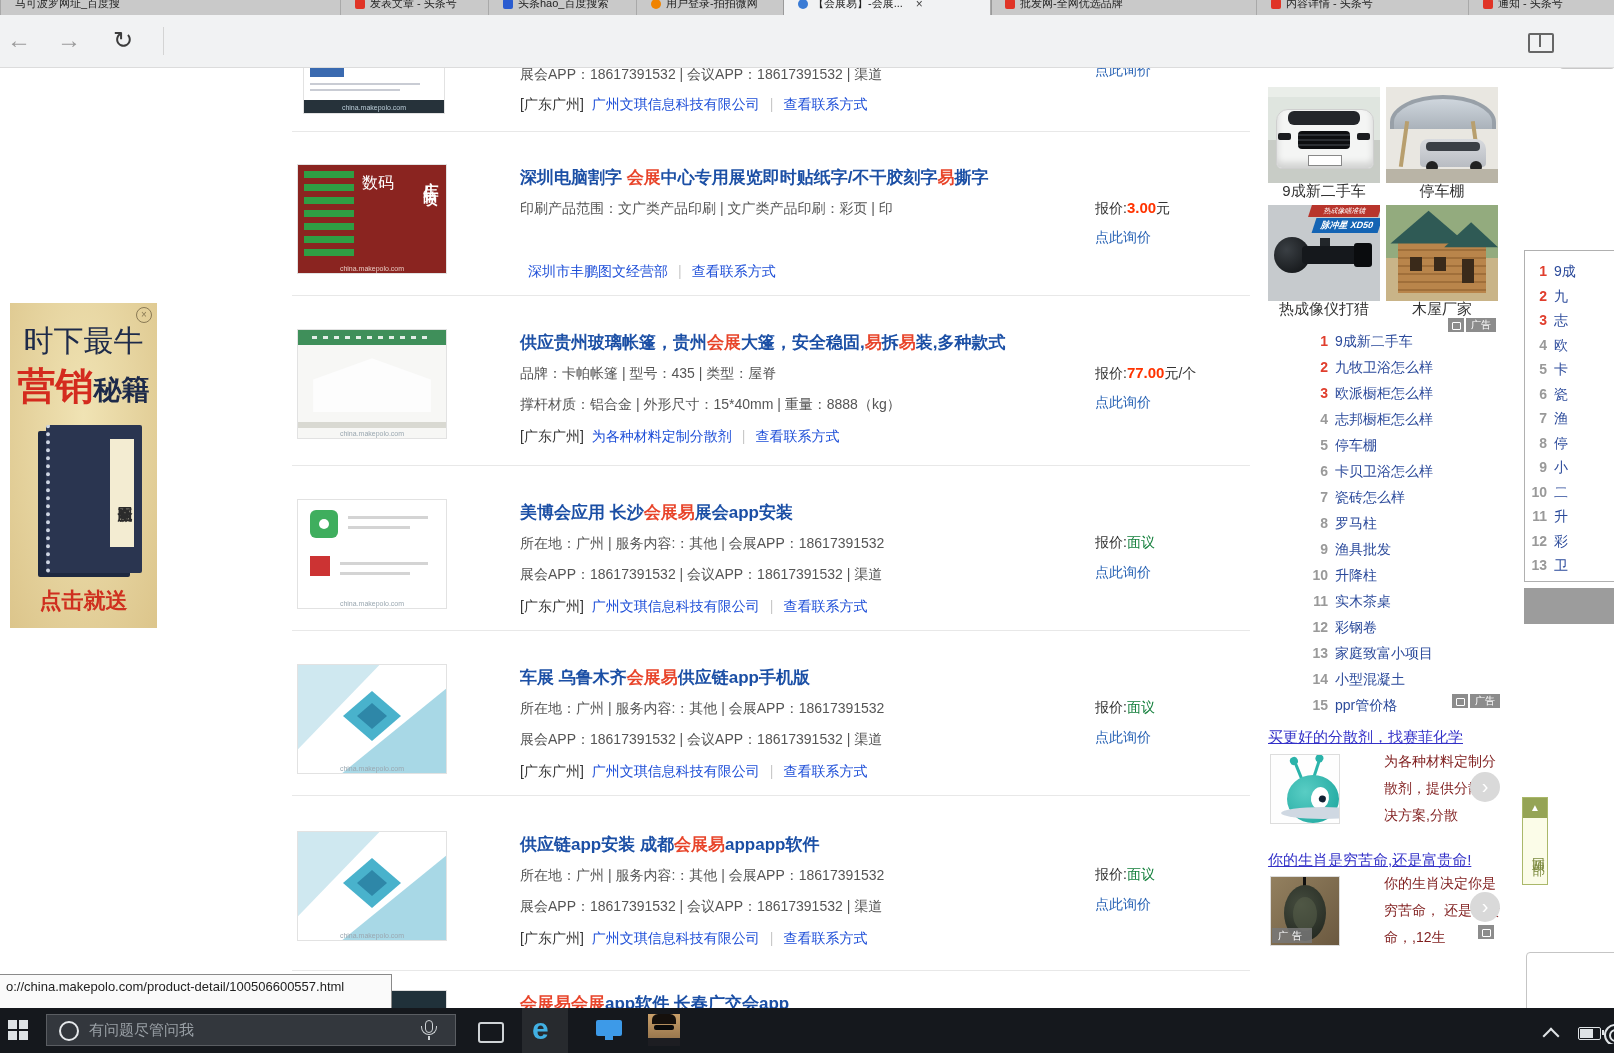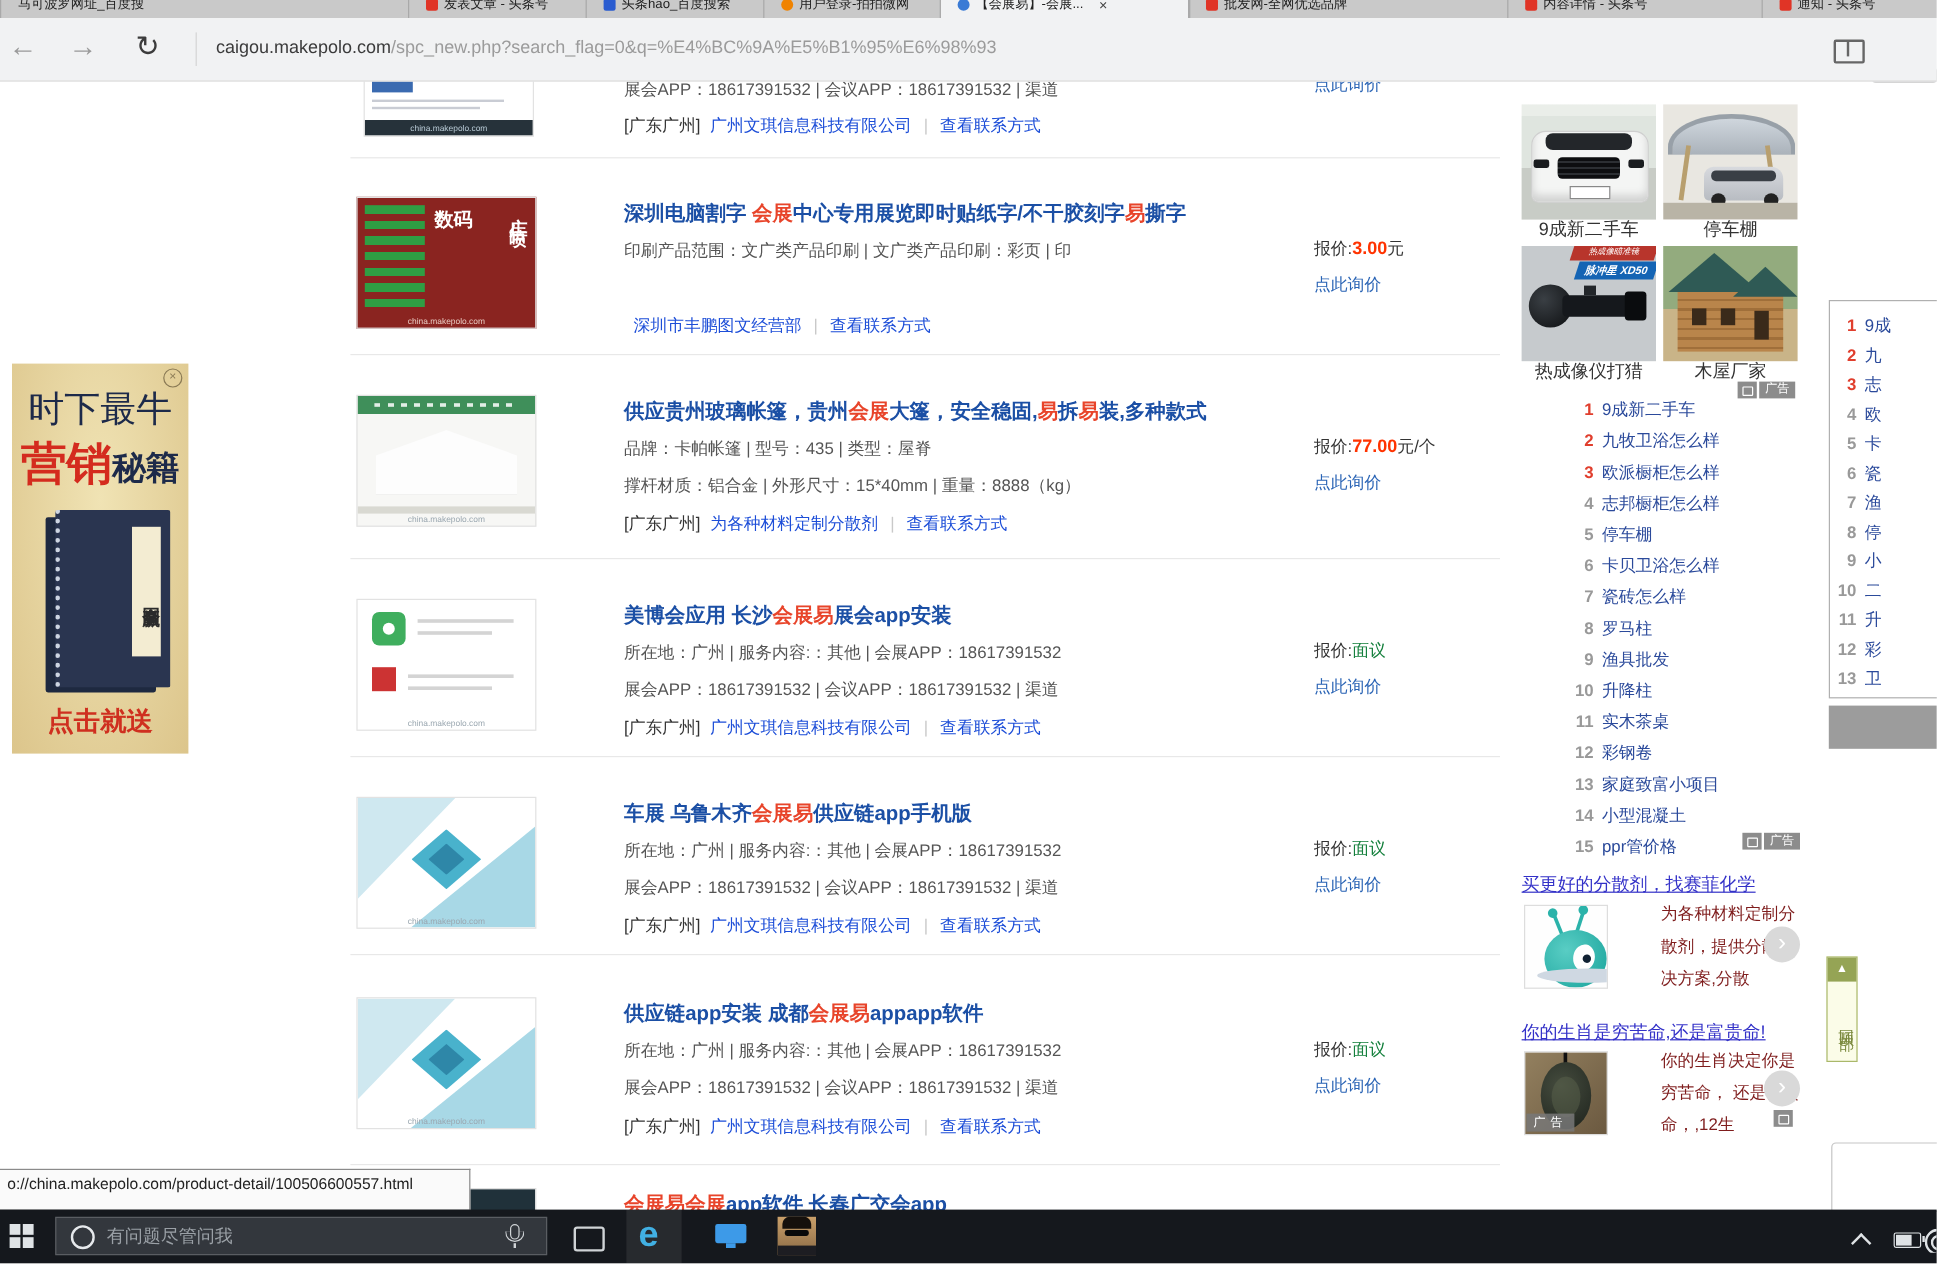--- a/index.html
+++ b/index.html
@@ -50,21 +50,21 @@
 
   
   .thumb-doc{height:52px}
   .doc-blue{position:absolute;left:6px;top:4px;width:34px;height:12px;background:#3a6ab0}
   .doc-line{position:absolute;left:6px;height:2px;background:#c9ccd4}
   .doc-band{position:absolute;left:0;right:0;bottom:0;height:13px;background:#26323a}
   .doc-band .wm{color:#b9cbd6;bottom:2px}
   .thumb-print{background:#8a2420}
   .tp-green{position:absolute;left:6px;top:6px;width:50px;height:88px;
             background:repeating-linear-gradient(180deg,#2f9e43 0 7px,#8a2420 7px 13px)}
-  .tp-char{position:absolute;left:64px;top:8px;color:#fff;font-weight:bold;font-size:16px}
+  .tp-char{position:absolute;left:64px;top:8px;color:#fff;font-weight:normal;font-size:16px}
   .tp-vert{position:absolute;right:6px;top:4px;writing-mode:vertical-rl;color:#fff;font-weight:bold;font-size:15px;letter-spacing:5px}
   .thumb-print .wm{color:#e8c9c0}
   .thumb-tent{background:#f7f7f5}
   .tent-head{position:absolute;left:0;top:0;right:0;height:15px;background:#3f8f5a}
   .tent-dots{position:absolute;left:14px;top:6px;width:120px;height:3px;
              background:repeating-linear-gradient(90deg,rgba(255,255,255,.85) 0 5px,transparent 5px 11px)}
   .tent-body{position:absolute;left:10px;top:26px;width:128px;height:56px;background:#fdfdfd;
              clip-path:polygon(4% 100%,4% 42%,50% 4%,96% 42%,96% 100%);filter:drop-shadow(0 0 1px #a8a8a8)}
   .tent-ground{position:absolute;left:0;right:0;bottom:10px;height:6px;background:#d9d9d2}
   .thumb-app .app-logo{position:absolute;left:12px;top:10px;width:28px;height:28px;background:#3fae5e;border-radius:6px}
@@ -255,23 +255,20 @@
         <span class="tlabel">通知 - 头条号</span>
       </div>
     </div>
 </div>
 
 <div class="toolbar">
   <div class="navbtn" style="left:2px">←</div>
   <div class="navbtn" style="left:52px">→</div>
   <div class="navbtn dark" style="left:106px">↻</div>
   <div class="tsep"></div>
-  <div class="url">
-    <span class="dom">caigou.makepolo.com</span><span class="path">/spc_new.php?search_flag=0&amp;q=%E4%BC%9A%E5%B1%95%E6%98%93</span>
-  </div>
   <div class="readicon"></div>
 </div>
 
 <div class="listing" style="top:60px;height:70px">
   <div class="thumb thumb-doc" style="left:11px;top:0;width:140px;height:52px">
     <div class="doc-blue"></div>
     <div class="doc-line" style="top:22px;width:110px"></div>
     <div class="doc-line" style="top:28px;width:90px"></div>
     <div class="doc-band">
         <div class="wm">china.makepolo.com</div>

